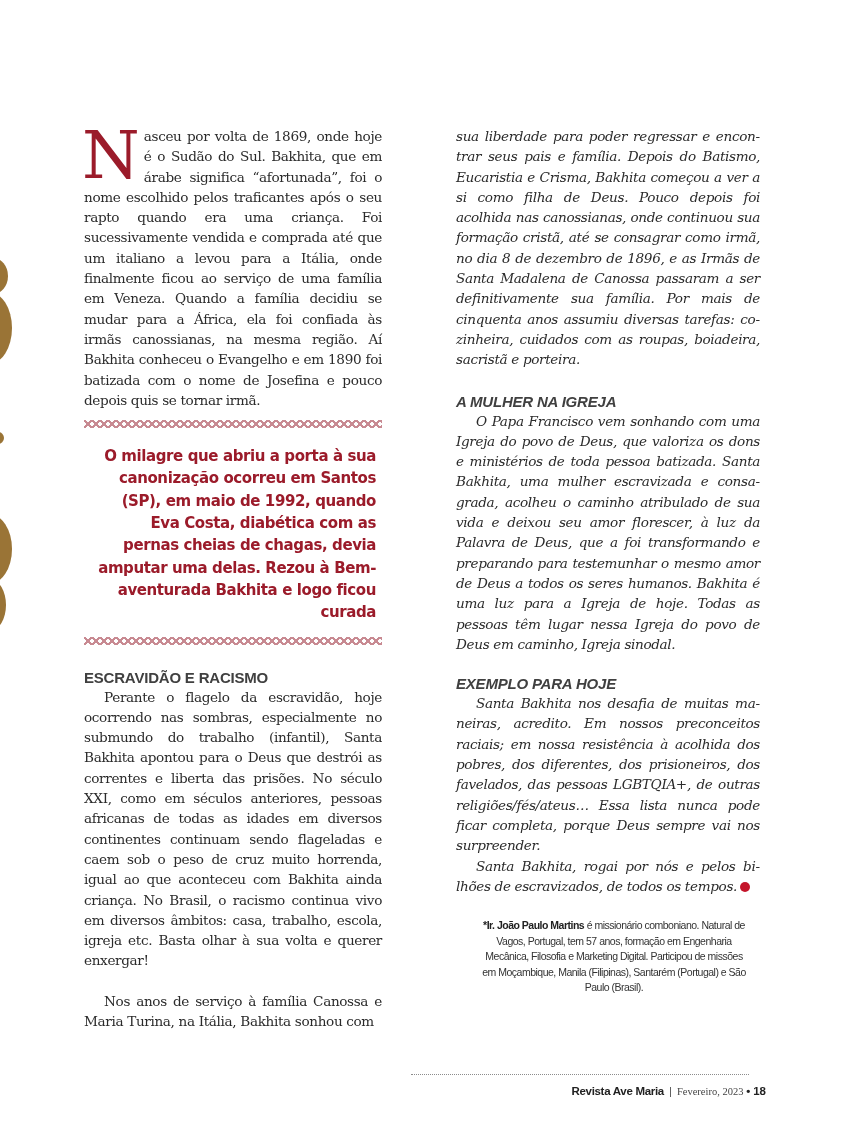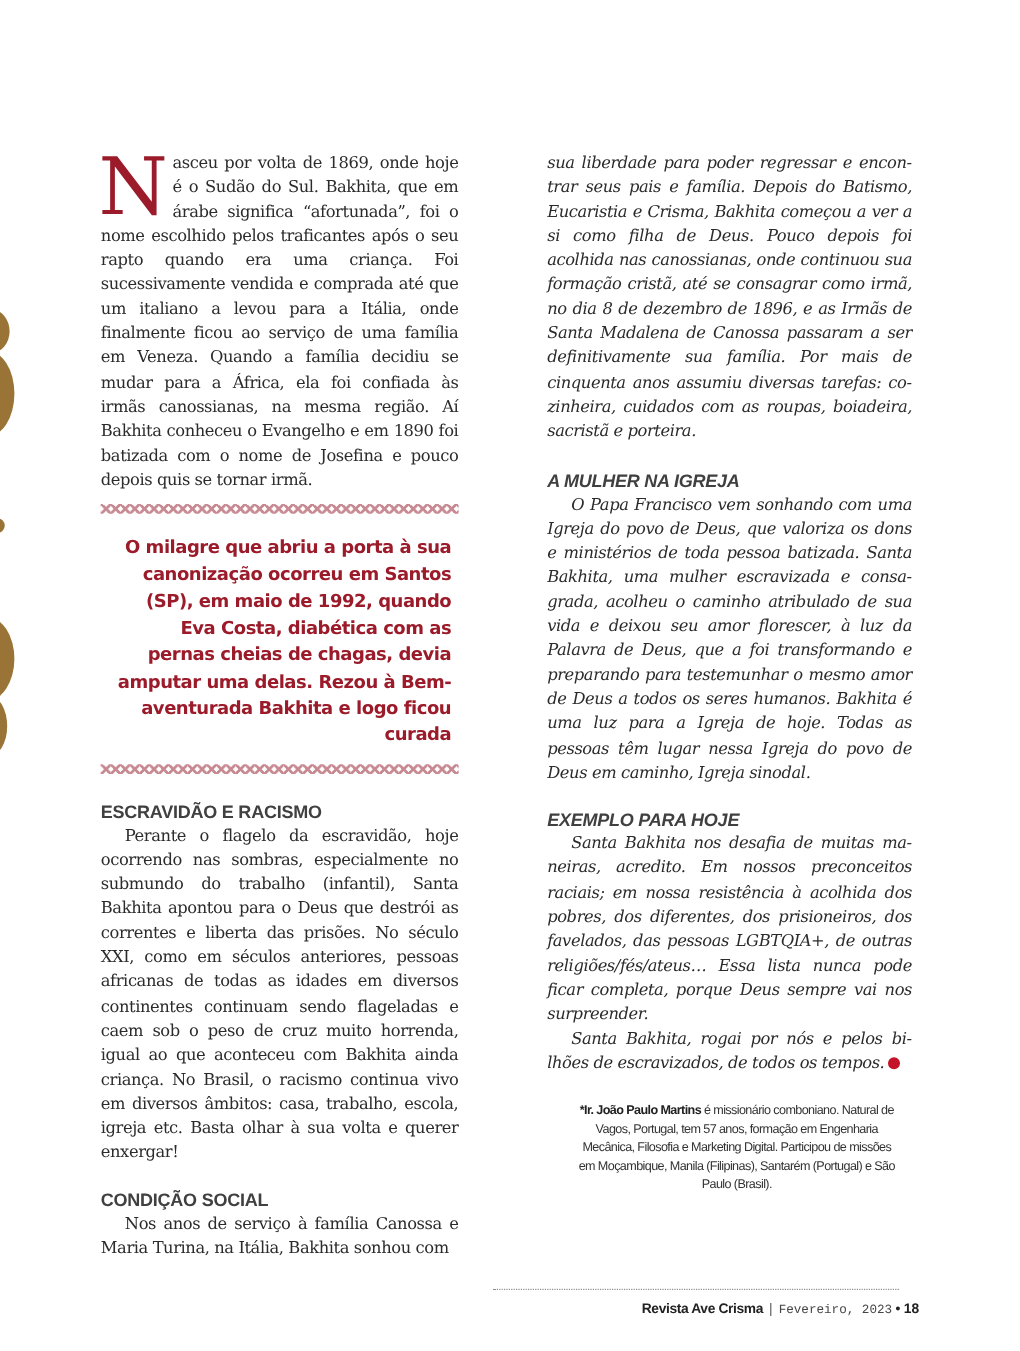--- a/index.html
+++ b/index.html
@@ -88,21 +88,21 @@
   }
   .footer {
     position: absolute;
     right: 84px; top: 1085px;
     font-size: 11.5px;
     color: #222;
     white-space: nowrap;
   }
   .footer .mag { font-family: "Liberation Sans", sans-serif; font-weight: bold; letter-spacing: -0.3px; }
   .footer .sep { font-family: "Liberation Sans", sans-serif; margin: 0 5px; color: #555; }
-  .footer .date { font-family: Liberation Mono, monospace; font-size: 10.5px; color: #444; text-align: center; }
+  .footer .date { font-family: Liberation Serif, serif; font-size: 10.5px; color: #444; text-align: center; }
   .footer .pnum { font-family: "Liberation Sans", sans-serif; font-weight: bold; }
 
   .end-dot {
     display: inline-block; width: 10px; height: 10px; border-radius: 50%;
     background: #c4142a; vertical-align: -1px; margin-left: 3px;
   }
 </style>
 </head>
 <body>
 
@@ -119,38 +119,37 @@
 
     <div class="diamond-rule"></div>
     <div class="pullquote">O milagre que abriu a porta à sua canonização ocorreu em Santos (SP), em maio de 1992, quando Eva Costa, diabética com as pernas cheias de chagas, devia amputar uma delas. Rezou à Bem-aventurada Bakhita e logo ficou curada</div>
     <div class="diamond-rule" style="margin-top:0;"></div>
 
     <div style="height:22px;"></div>
     <h3 class="sect">ESCRAVIDÃO E RACISMO</h3>
     <p class="body indent">Perante o flagelo da escravidão, hoje ocor­rendo nas sombras, especialmente no sub­mundo do trabalho (infantil), Santa Bakhita apontou para o Deus que destrói as correntes e liberta das prisões. No século XXI, como em séculos anteriores, pessoas africanas de todas as idades em diversos continentes con­tinuam sendo flageladas e caem sob o peso de cruz muito horrenda, igual ao que aconte­ceu com Bakhita ainda criança. No Brasil, o racismo continua vivo em diversos âmbitos: casa, trabalho, escola, igreja etc. Basta olhar à sua volta e querer enxergar!</p>
 
     <div style="height:20px;"></div>
-    <h3 class="sect">CONDIÇÃO SOCIAL</h3>
     <p class="body indent">Nos anos de serviço à família Canossa e Maria Turina, na Itália, Bakhita sonhou com</p>
   </div>
 
   <div class="col col-right">
     <p class="body">sua liberdade para poder regressar e encon­trar seus pais e família. Depois do Batismo, Eucaristia e Crisma, Bakhita começou a ver a si como filha de Deus. Pouco depois foi acolhida nas canossianas, onde continuou sua formação cristã, até se consagrar como irmã, no dia 8 de dezembro de 1896, e as Irmãs de Santa Madalena de Canossa passaram a ser definitivamente sua família. Por mais de cinquenta anos assumiu diversas tarefas: co­zinheira, cuidados com as roupas, boiadeira, sacristã e porteira.</p>
 
     <div style="height:22px;"></div>
     <h3 class="sect">A MULHER NA IGREJA</h3>
     <p class="body indent">O Papa Francisco vem sonhando com uma Igreja do povo de Deus, que valoriza os dons e ministérios de toda pessoa batizada. Santa Bakhita, uma mulher escravizada e consa­grada, acolheu o caminho atribulado de sua vida e deixou seu amor florescer, à luz da Palavra de Deus, que a foi transformando e preparando para testemunhar o mesmo amor de Deus a todos os seres humanos. Bakhita é uma luz para a Igreja de hoje. Todas as pessoas têm lugar nessa Igreja do povo de Deus em caminho, Igreja sinodal.</p>
 
     <div style="height:20px;"></div>
     <h3 class="sect">EXEMPLO PARA HOJE</h3>
     <p class="body indent">Santa Bakhita nos desafia de muitas ma­neiras, acredito. Em nossos preconceitos raciais; em nossa resistência à acolhida dos pobres, dos diferentes, dos prisioneiros, dos favelados, das pessoas LGBTQIA+, de outras religiões/fés/ateus… Essa lista nunca pode ficar completa, porque Deus sempre vai nos surpreender.</p>
     <p class="body indent"><span>Santa Bakhita, rogai por nós e pelos bi­lhões de escravizados, de todos os tempos.</span><span class="end-dot"></span></p>
   </div>
 
   <div class="bio"><b>*Ir. João Paulo Martins</b><span> é missionário comboniano. Natural de Vagos, Portugal, tem 57 anos, formação em Engenharia Mecânica, Filosofia e Marketing Digital. Participou de missões em Moçambique, Manila (Filipinas), Santarém (Portugal) e São Paulo (Brasil).</span></div>
 
   <div class="footer-rule"></div>
   <div class="footer">
-    <span class="mag">Revista Ave Crisma</span><span class="sep">|</span><span class="date">Fevereiro, 2023</span>
+    <span class="mag">Revista Ave Maria</span><span class="sep">|</span><span class="date">Fevereiro, 2023</span>
     <span class="pnum">•</span>
     <span class="pnum">18</span>
   </div>
 </div>
 
 </body></html>

